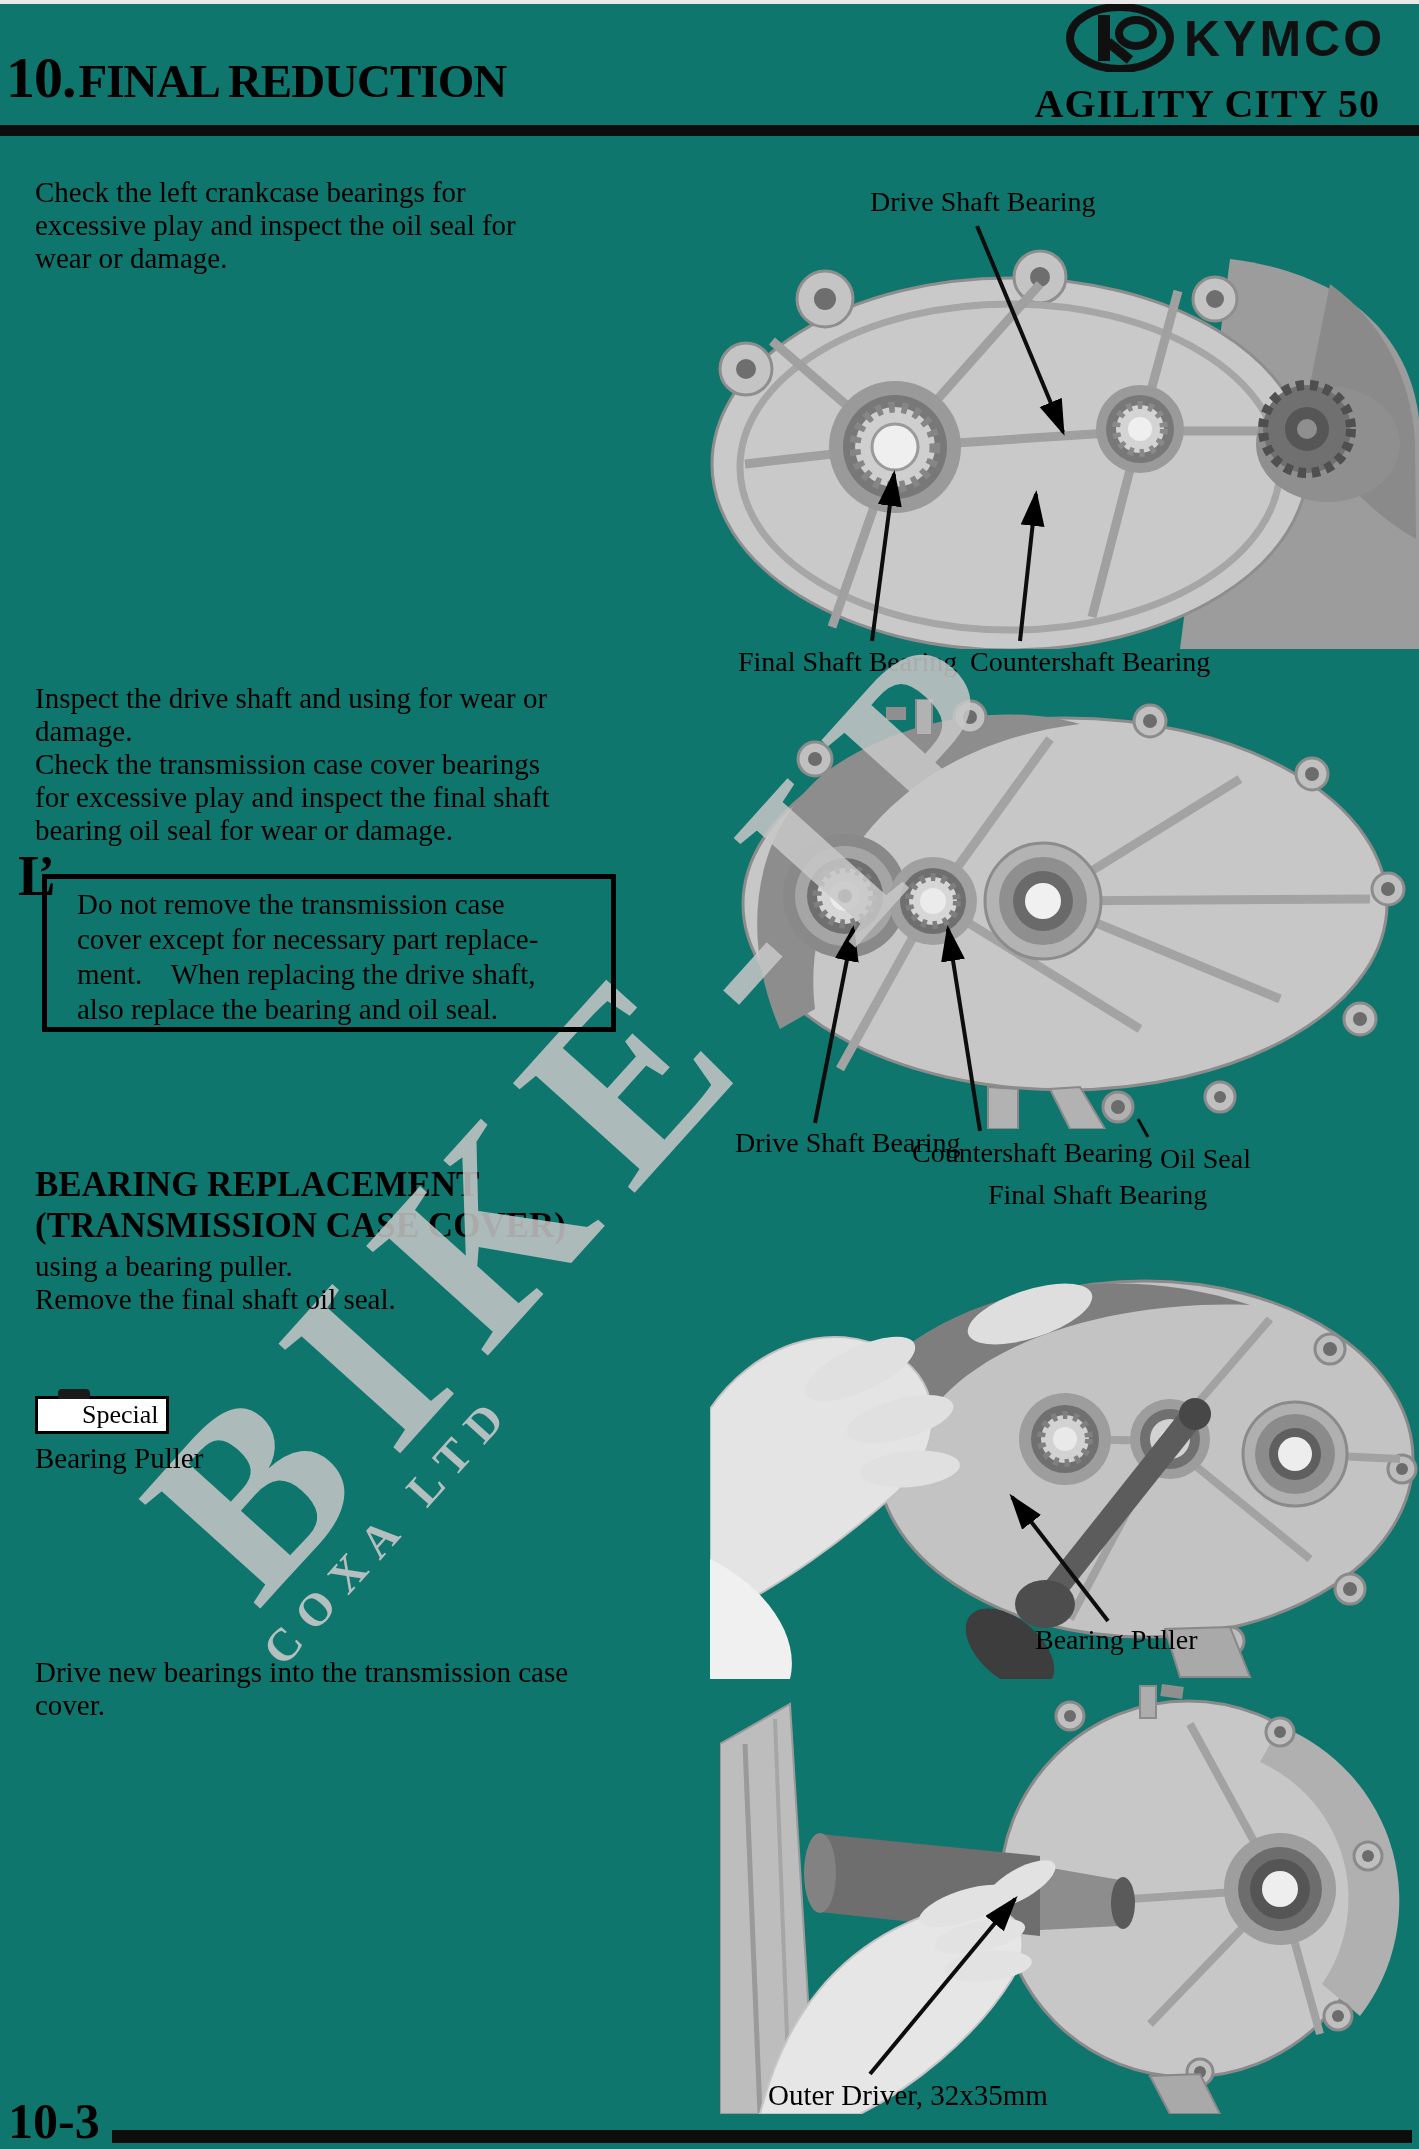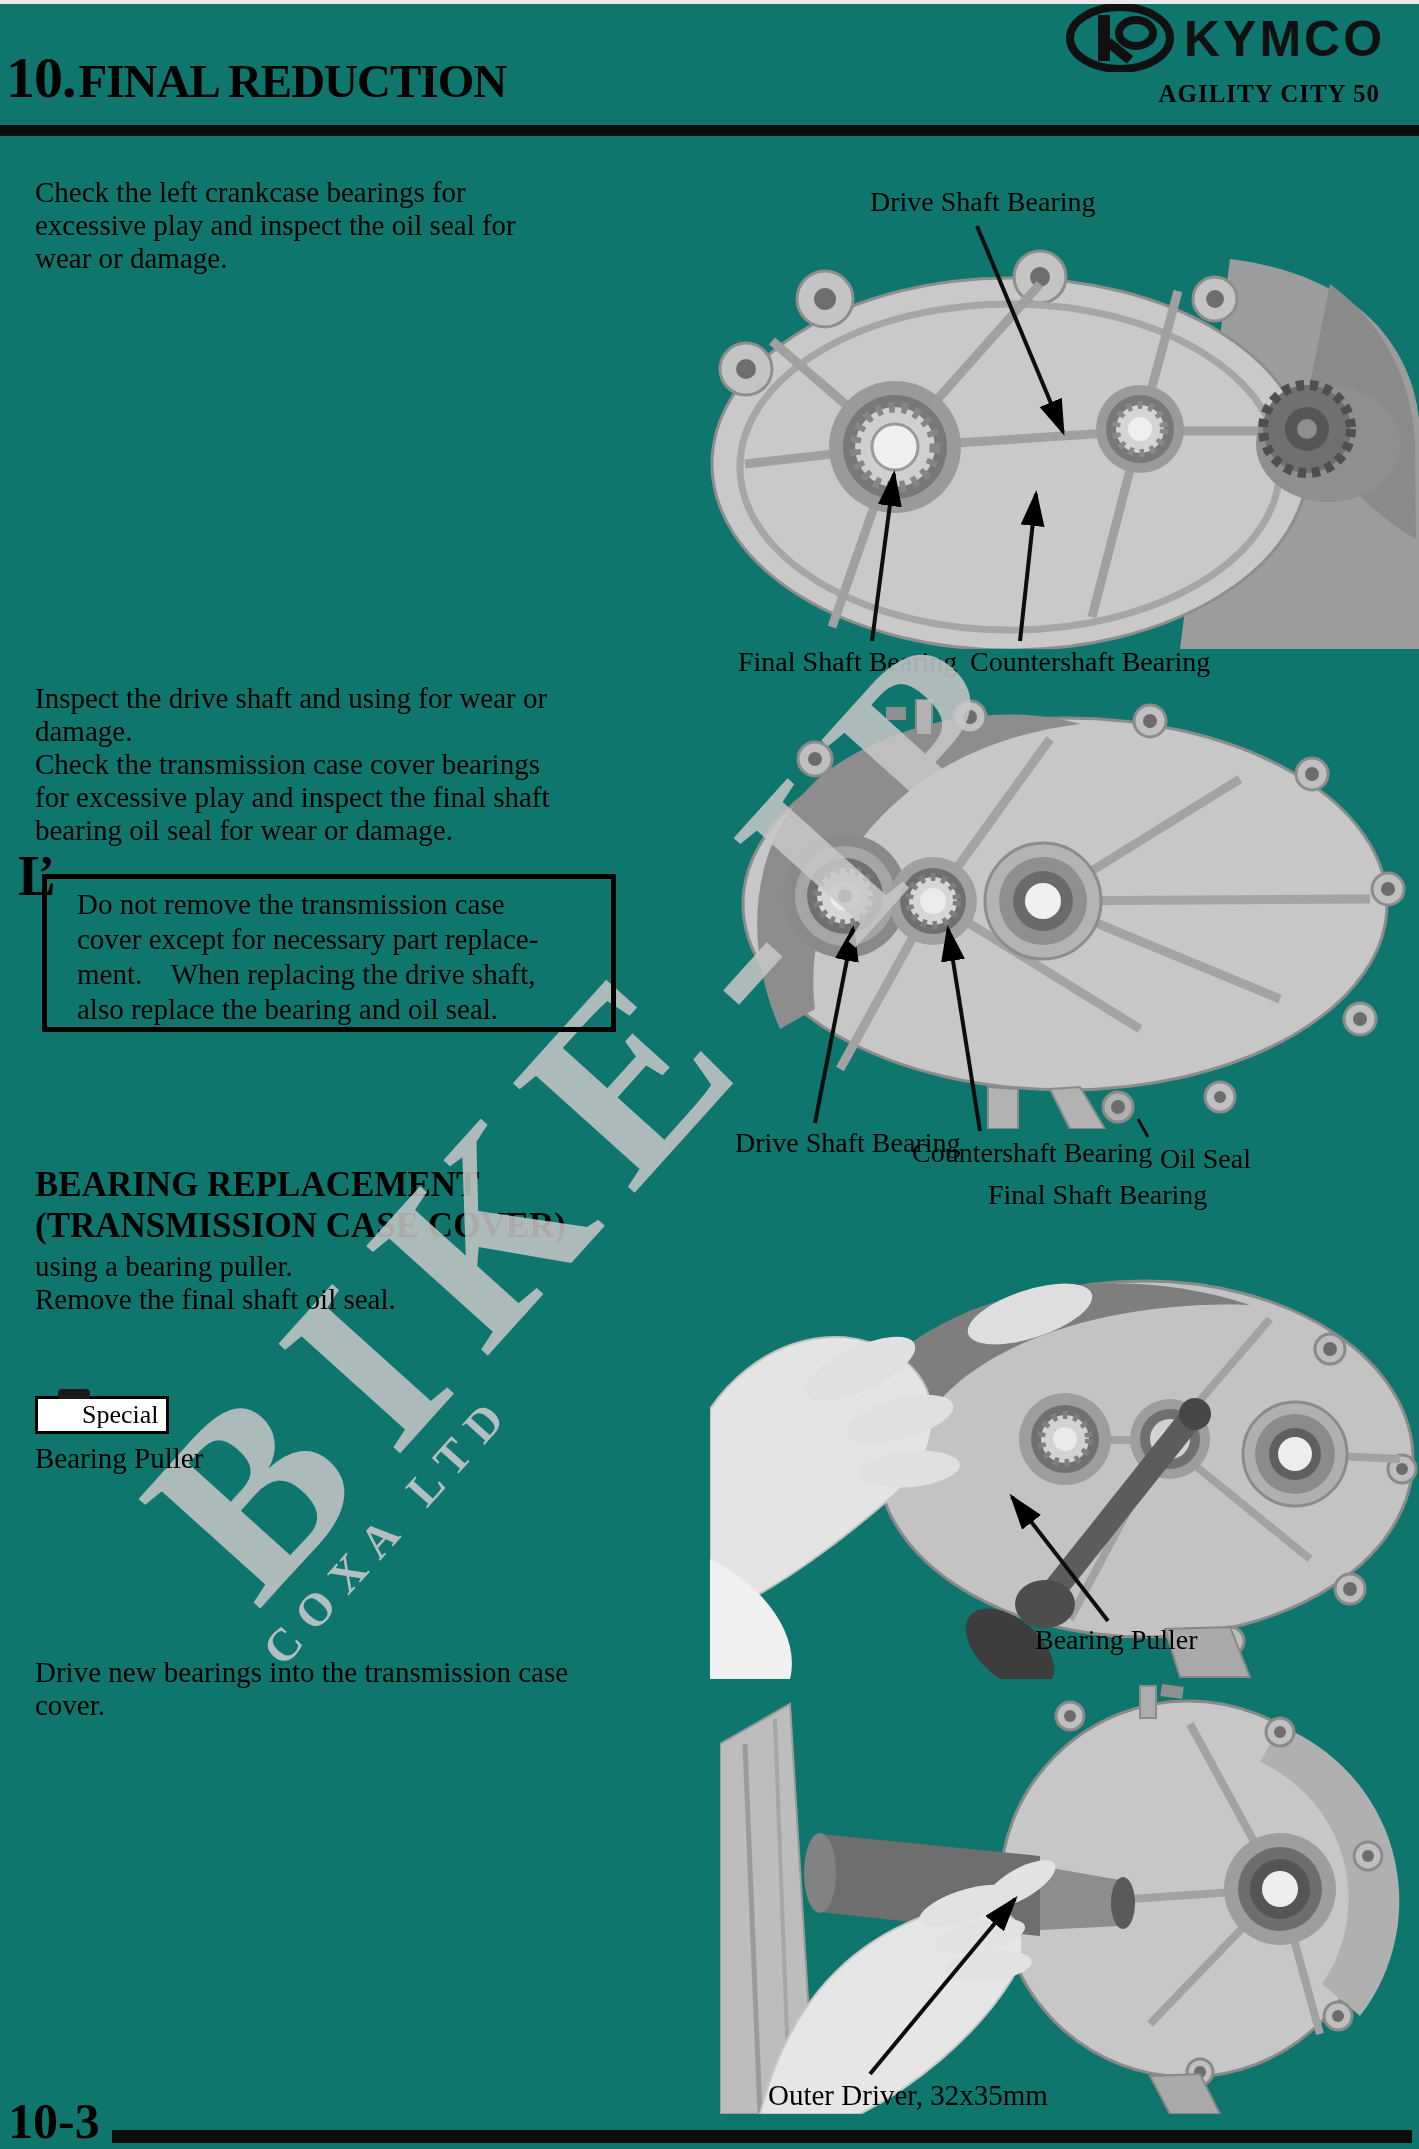--- a/index.html
+++ b/index.html
@@ -8,21 +8,21 @@
   
   .fig{position:absolute;z-index:1;}
   .wm{position:absolute;z-index:2;color:#c8c8c8;font-weight:bold;pointer-events:none;
       font-family:"Liberation Serif", serif;}
   .txt,.rule,.hdr,.notebox,.specialbox,.figlabel,.pageno{z-index:3;}
   
   .hdr-title{position:absolute;left:6px;top:40px;font-weight:bold;letter-spacing:-1px;}
   .hdr-title .no{font-size:58px;}
   .hdr-title .nm{font-size:47px;}
   .hdr-model{position:absolute;left:968px;top:76px;width:412px;text-align:right;
-             font-size:25px;font-weight:bold;letter-spacing:1px;}
+             font-size:40px;font-weight:bold;letter-spacing:1px;}
   .hdr-rule{position:absolute;left:0;top:121px;width:1419px;height:11px;background:#0d0d0d;}
   .logo{position:absolute;left:1062px;top:0px;}
   
   .txt{position:absolute;font-size:29px;line-height:33px;}
   .caution{position:absolute;left:18px;top:846px;font-size:56px;font-weight:bold;line-height:52px;}
   .notebox{position:absolute;left:42px;top:870px;width:574px;height:158px;box-sizing:border-box;
            border:5px solid #000;padding:8px 6px 6px 30px;font-size:29px;line-height:35px;}
   .notebox .ln{white-space:pre-wrap;}
   .sechead{position:absolute;left:35px;top:1160px;font-size:35px;line-height:41px;font-weight:bold;}
   .specialbox{position:absolute;left:35px;top:1392px;border:3px solid #000;padding:1px 7px;

